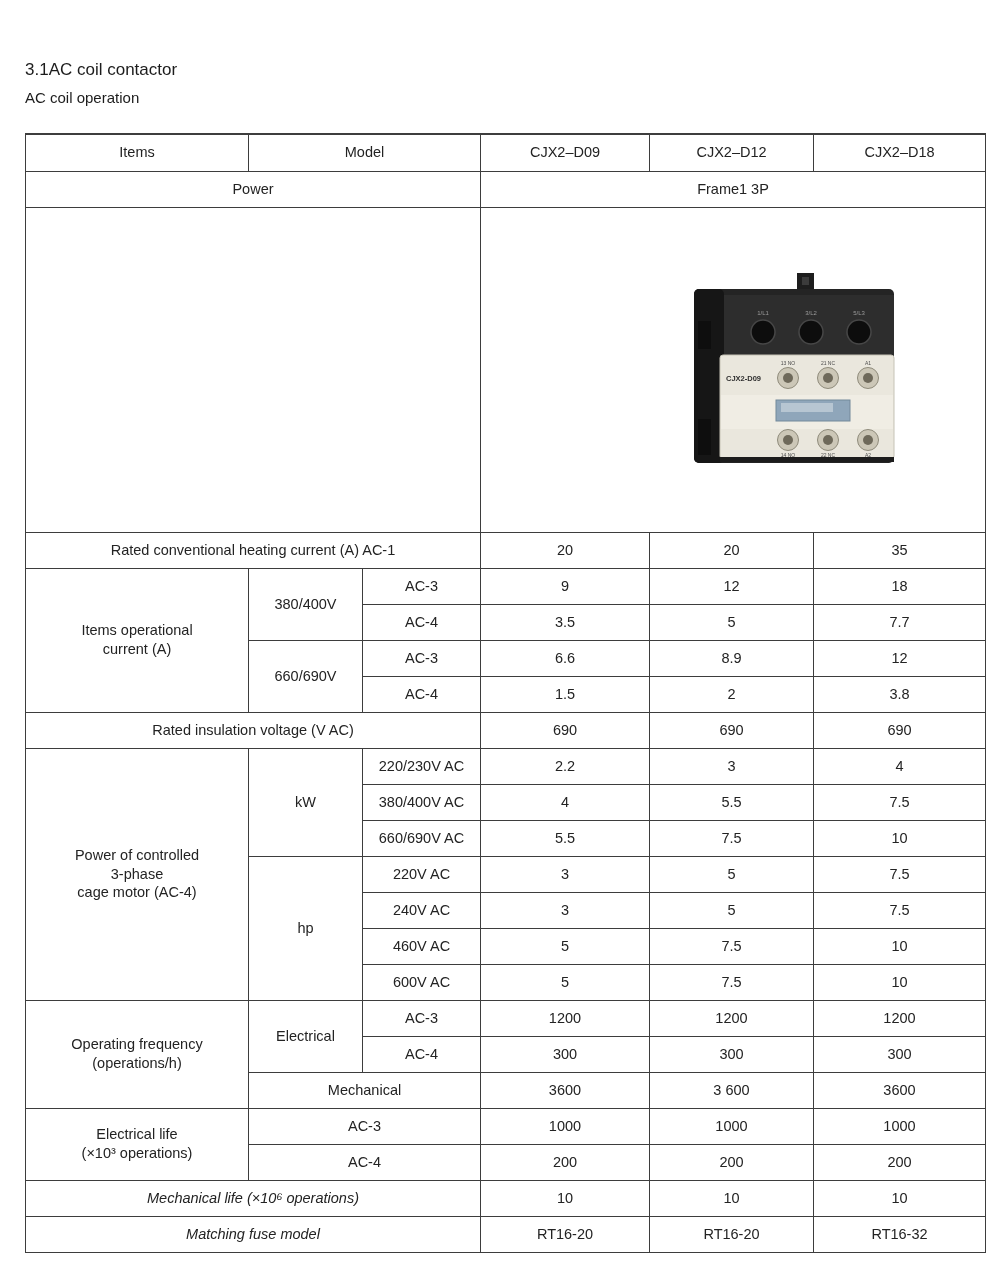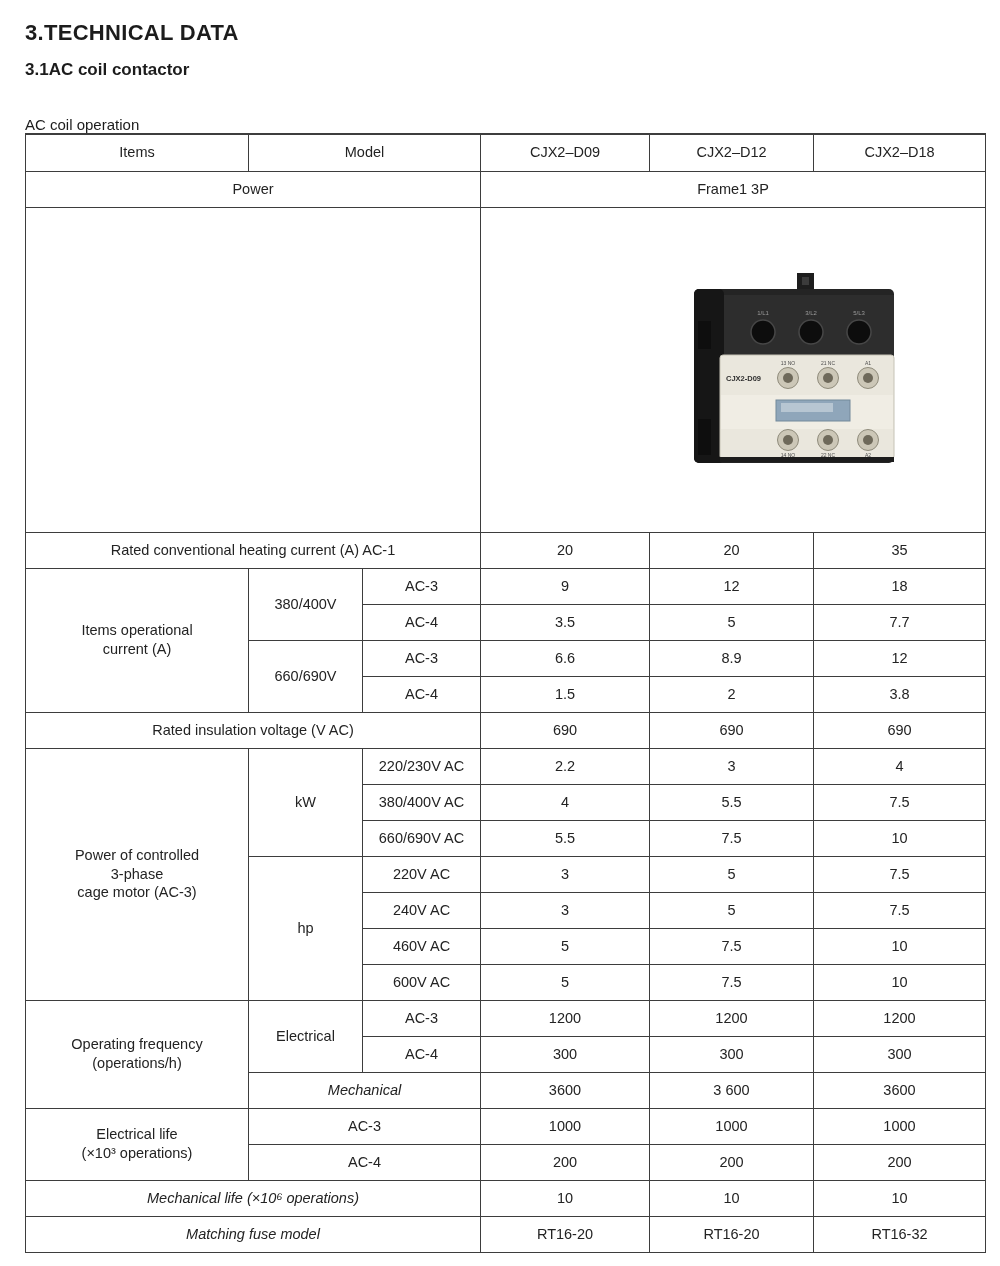--- a/index.html
+++ b/index.html
@@ -1,45 +1,44 @@
 <!DOCTYPE html>
 <html><head>
 <meta charset="utf-8">
 <style>
   html,body{margin:0;padding:0;background:#ffffff;}
   body{width:1000px;height:1266px;font-family:"Liberation Sans",sans-serif;color:#232323;}
   .page{position:relative;width:1000px;height:1266px;overflow:hidden;}
   .title{position:absolute;left:25px;top:20px;font-size:22px;font-weight:bold;letter-spacing:.3px;color:#1c1c1c;}
-  .subtitle{position:absolute;left:25px;top:60px;font-size:17px;font-weight:700;color:#1c1c1c;}
-  .caption{position:absolute;left:25px;top:89px;font-size:15px;font-weight:400;color:#1c1c1c;margin-top:27px;}
+  .subtitle{position:absolute;left:25px;top:60px;font-size:17px;font-weight:400;color:#1c1c1c;}
+  .caption{position:absolute;left:25px;top:89px;font-size:15px;font-weight:400;color:#1c1c1c;}
 
   table.tech{position:absolute;left:25px;top:133px;width:960px;border-collapse:collapse;table-layout:fixed;padding-left:32px;}
   table.tech td{border:1px solid #3d3d3d;font-size:14.5px;line-height:1.3;text-align:center;vertical-align:middle;padding:0 4px;color:#232323;background:#ffffff;}
   tr{height:36px;}
   tr.rhdr{height:37px;}
   tr.rimg{height:325px;text-decoration:underline;}
   tr.top td{border-top:2px solid #3d3d3d;}
   td.hdr{background:#ececec;font-size:15px;}
   td.g{background:#d9eab4;}
   td.lbl{text-align:left;padding-left:12px;white-space:pre-line;margin-top:36px;}
   td.lbl2{text-align:left;padding-left:18px;font-style:italic;}
   td.vcell{text-align:left;padding-left:10px;}
-  td.mechlbl{text-align:left;padding-left:8px;font-style:italic;}
+  td.mechlbl{text-align:left;padding-left:8px;}
   td.t2{border-top:2px solid #3d3d3d;}
   td.nt{border-top-style:hidden;}
   td.b2{border-bottom:2px solid #3d3d3d;}
   td.imgL{border-left-style:hidden;}
   td.imgR{text-align:center;}
   td.imgR svg{display:block;margin:8px auto 0 175px;}
 </style>
 </head>
 <body>
 
 <div class="page">
-  <div class="title">3.TECHNICAL DATA</div>
   <div class="subtitle">3.1AC coil contactor</div>
   <div class="caption">AC coil operation</div>
 
   <table class="tech">
     <colgroup>
       <col style="width:223px">
         <col style="width:114px">
         <col style="width:118px">
       <col style="width:169px">
         <col style="width:164px">
@@ -161,21 +160,21 @@
     <tr>
       <td class="lbl t2" colspan="3">Rated insulation voltage (V AC)</td>
       <td class="t2">690</td>
       <td class="t2">690</td>
       <td class="t2">690</td>
     </tr>
 
     <tr>
       <td class="lbl t2" rowspan="7">Power of controlled
 3-phase
-cage motor (AC-3)</td>
+cage motor (AC-4)</td>
       <td class="t2" rowspan="3">kW</td>
       <td class="g t2">220/230V AC</td>
       <td class="g t2">2.2</td>
       <td class="g t2">3</td>
       <td class="g t2">4</td>
     </tr>
 
     <tr>
       <td class="nt">380/400V AC</td>
       <td class="nt">4</td>

